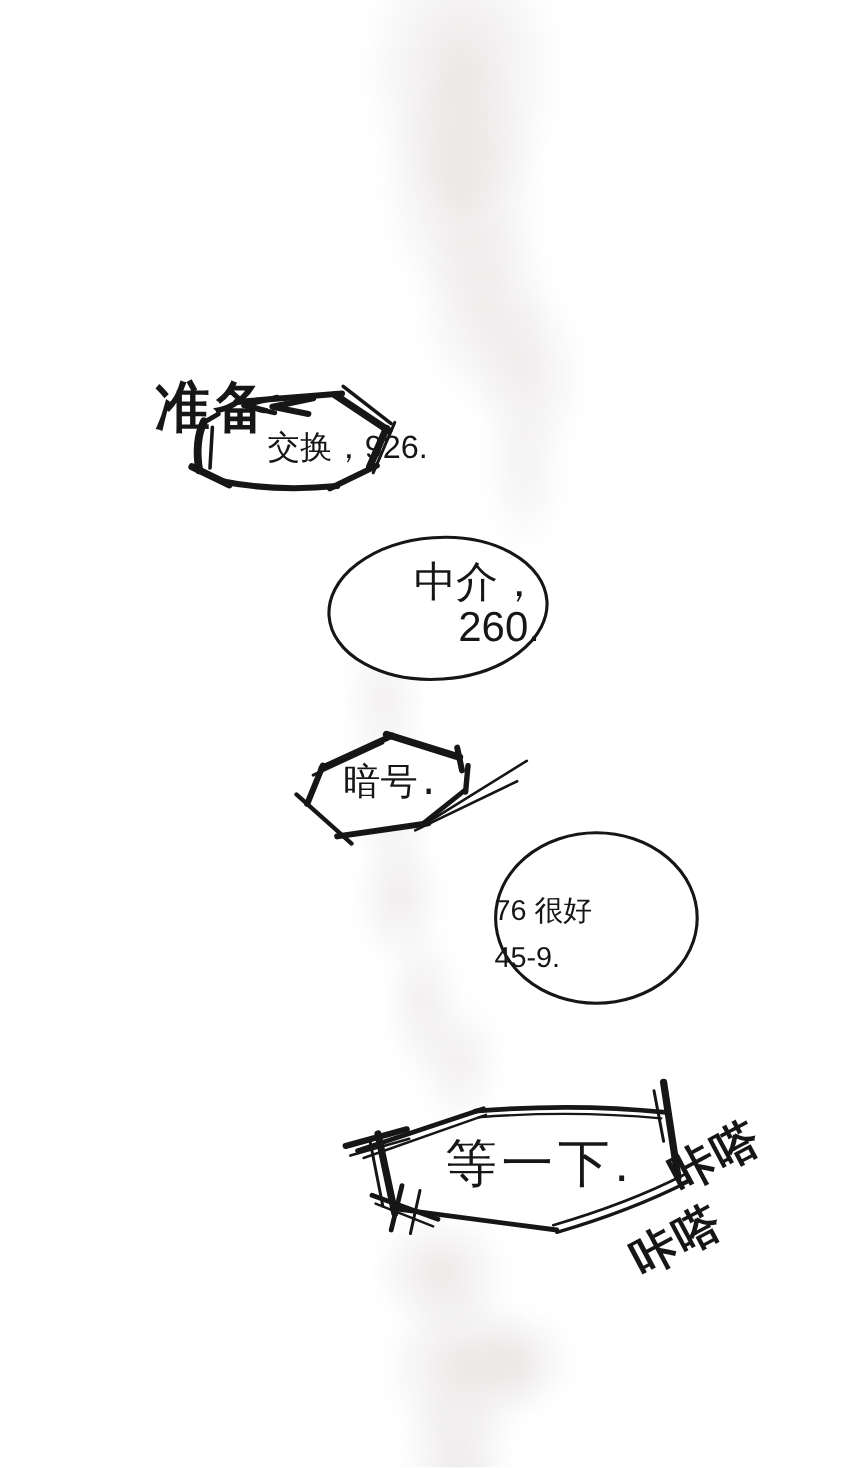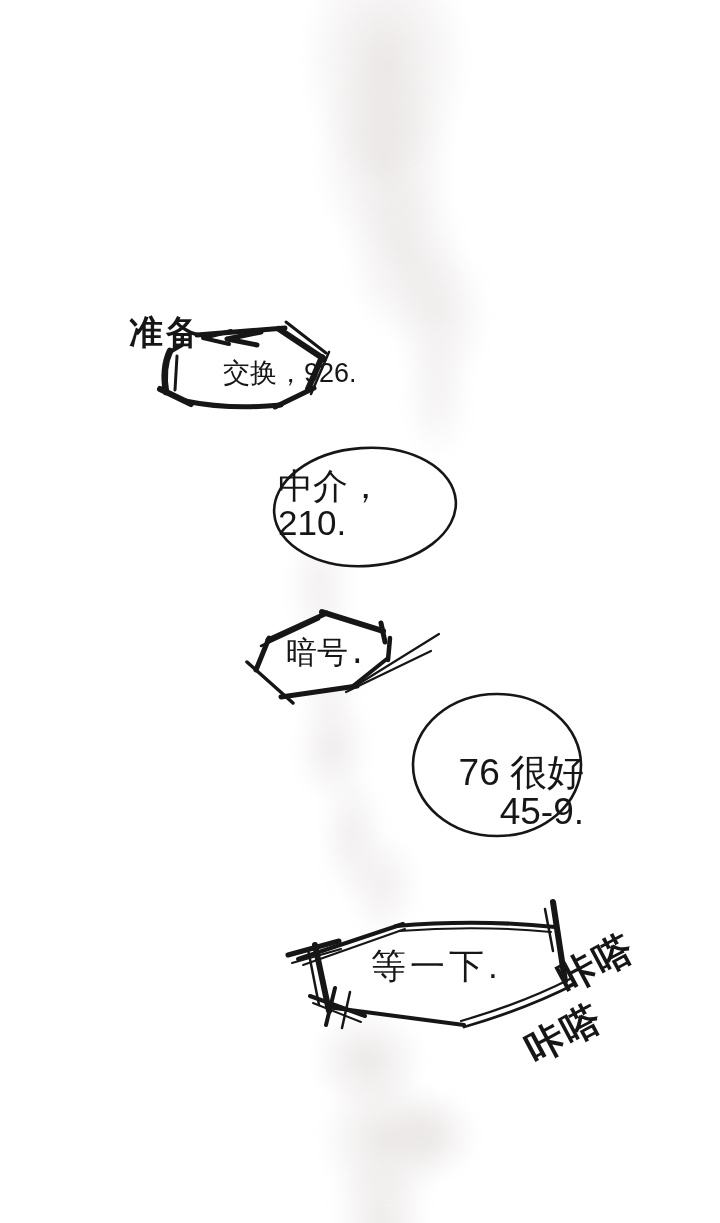--- a/index.html
+++ b/index.html
@@ -17,26 +17,26 @@
   
   .bubble-svg{position:absolute;z-index:2;}
   .bubble-svg path, .bubble-svg ellipse{vector-effect:non-scaling-stroke;}
   .stroke{fill:none;stroke:#161616;stroke-linecap:round;stroke-linejoin:round;}
   .fillwhite{fill:#ffffff;stroke:none;}
   
   .cjk{
     position:absolute;z-index:3;color:#161616;white-space:nowrap;
     font-family:"Liberation Sans",sans-serif;line-height:1.1;
   }
-  .t-b1-label{left:129px;top:314px;font-size:34px;font-weight:700;letter-spacing:3px;}
+  .t-b1-label{left:129px;top:314px;font-size:46px;font-weight:700;letter-spacing:3px;}
   .t-b1-text{left:178px;top:359px;font-size:27px;font-weight:400;margin-left:45px;}
-  .t-b2{left:278px;top:467px;width:172px;text-align:left;font-size:35px;font-weight:400;line-height:37px;}
+  .t-b2{left:278px;top:467px;width:172px;text-align:right;font-size:35px;font-weight:400;line-height:37px;}
   .t-b3{left:286px;top:638px;font-size:31px;font-weight:400;font-family:Liberation Mono, monospace;}
-  .t-b4{left:412px;top:740px;width:172px;text-align:right;font-size:37px;font-weight:400;line-height:39px;margin-top:13px;}
-  .t-b5{left:371px;top:947px;font-size:35px;font-weight:400;letter-spacing:4px;}
+  .t-b4{left:412px;top:740px;width:172px;text-align:left;font-size:24px;font-weight:400;line-height:39px;}
+  .t-b5{left:371px;top:947px;font-size:43px;font-weight:400;letter-spacing:4px;}
   .sfx{
     position:absolute;z-index:3;color:#161616;font-size:38px;font-weight:700;
     white-space:nowrap;transform-origin:0 0;letter-spacing:2px;
   }
   .sfx-1{left:549px;top:960px;transform:rotate(-28deg);}
   .sfx-2{left:517px;top:1030px;transform:rotate(-28deg);}
 </style>
 </head>
 <body>
 
@@ -121,21 +121,21 @@
     <path class="stroke" stroke-width="2.5" d="M25,56 L36,112"></path>
     <path class="stroke" stroke-width="5" d="M5,62 L56,48"></path>
     <path class="stroke" stroke-width="2.2" d="M9,70 L58,56"></path>
   </svg>
 
   <div class="cjk t-b1-label">准备</div>
   <div class="cjk t-b1-text">交换，926.</div>
 
   <div class="cjk t-b2">
     <span>中介，</span><br>
-    <span>210.</span>
+    <span>260.</span>
   </div>
 
   <div class="cjk t-b3">暗号.</div>
 
   <div class="cjk t-b4">
     <span>76 很好</span><br>
     <span>45-9.</span>
   </div>
 
   <div class="cjk t-b5">等一下.</div>

